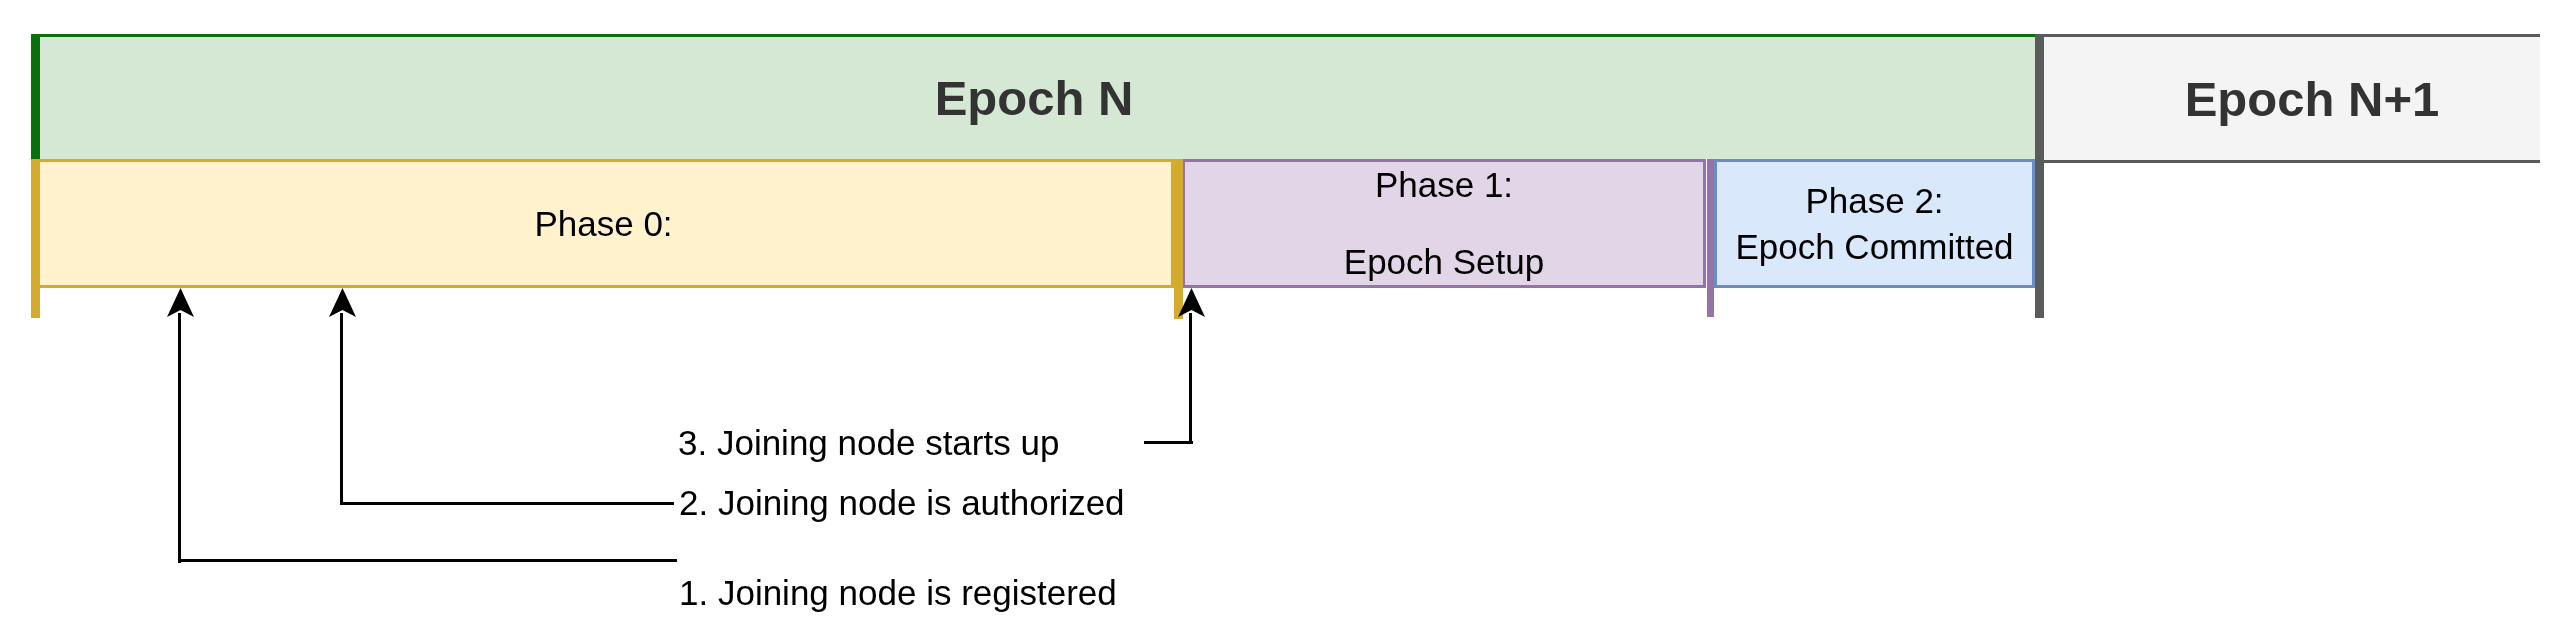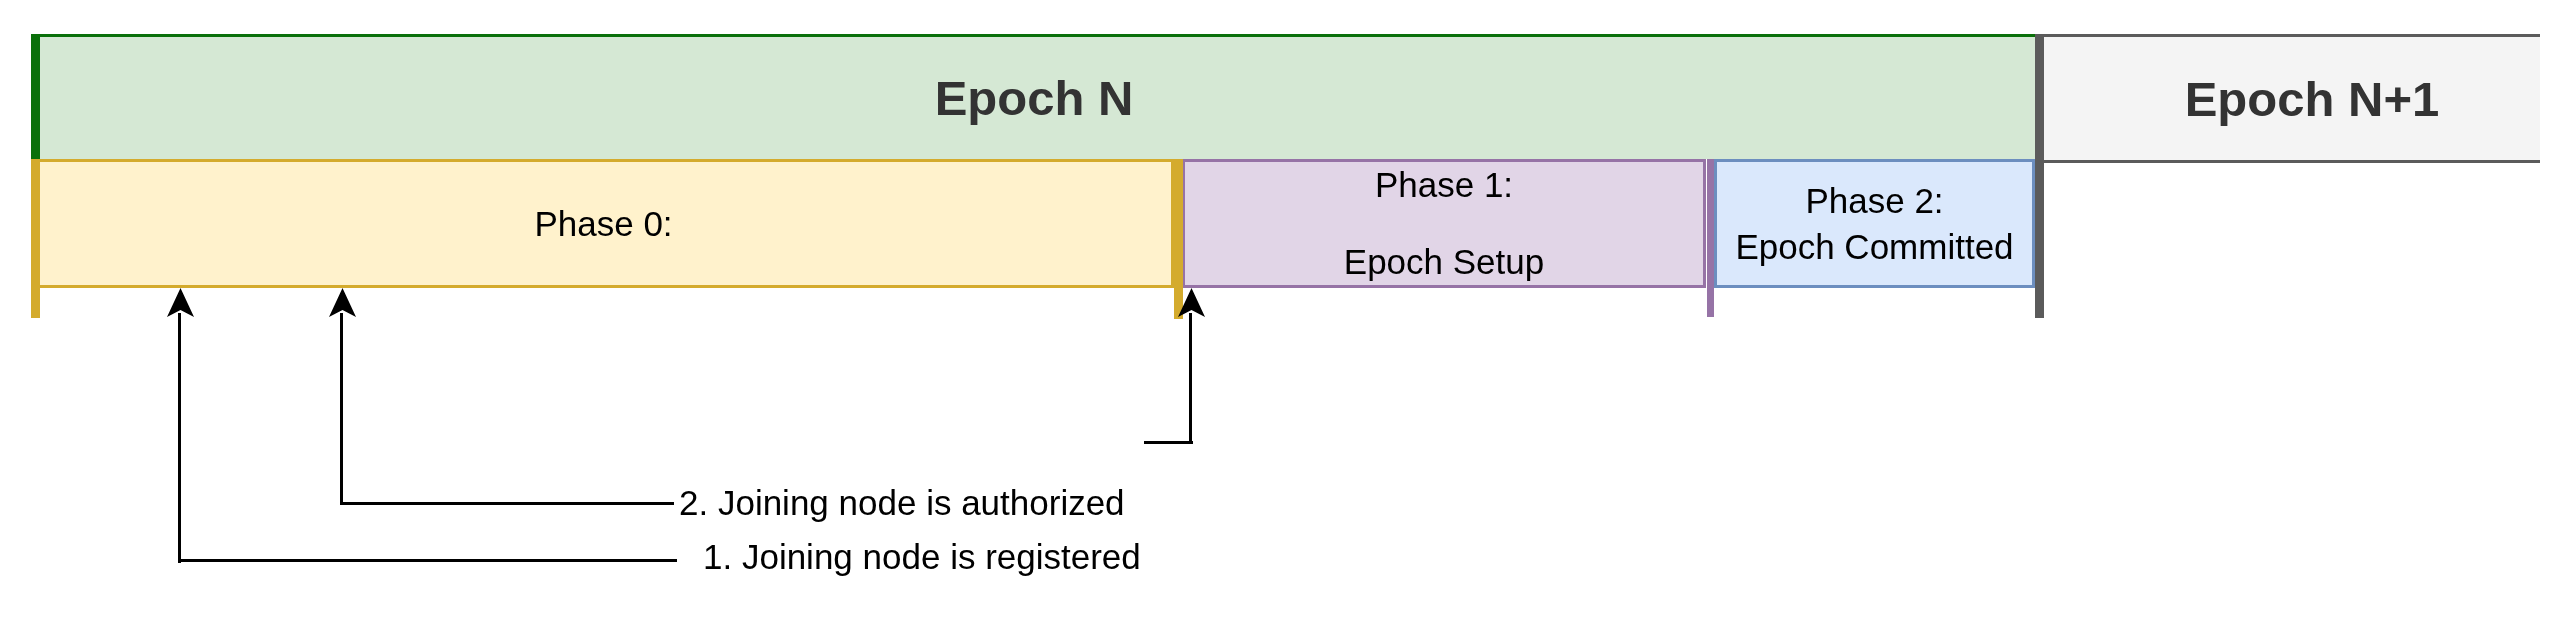--- a/index.html
+++ b/index.html
@@ -83,21 +83,21 @@
 
   .stem-1 { left: 178px;  top: 313px; height: 250px; }
   .stem-2 { left: 340px;  top: 313px; height: 192px; }
   .stem-3 { left: 1189px; top: 313px; height: 131px; }
   .head-1 { left: 167px;  top: 288px; }
   .head-2 { left: 329px;  top: 288px; }
   .head-3 { left: 1178px; top: 288px; }
   .leader-1 { left: 178px;  top: 559px; width: 499px; }
   .leader-2 { left: 340px;  top: 502px; width: 334px; }
   .leader-3 { left: 1144px; top: 441px; width: 49px; }
-  .label-1 { left: 679px; top: 536px; margin-left: 24px; }
+  .label-1 { left: 679px; top: 572px; }
   .label-2 { left: 679px; top: 482px; }
   .label-3 { left: 678px; top: 422px; }
 </style>
 </head>
 <body>
 
 <div class="canvas">
 
   <div class="abs epoch-n-bar">
     <span class="epoch-label">Epoch N</span>
@@ -133,15 +133,16 @@
   <div class="abs annotation-label label-1">1. Joining node is registered</div>
 
   <div class="abs arrow-head head-2"></div>
   <div class="abs arrow-stem stem-2"></div>
   <div class="abs leader leader-2"></div>
   <div class="abs annotation-label label-2">2. Joining node is authorized</div>
 
   <div class="abs arrow-head head-3"></div>
   <div class="abs arrow-stem stem-3"></div>
   <div class="abs leader leader-3"></div>
+  <div class="abs annotation-label label-3">3. Joining node starts up</div>
 
 </div>
 
 
 </body></html>

